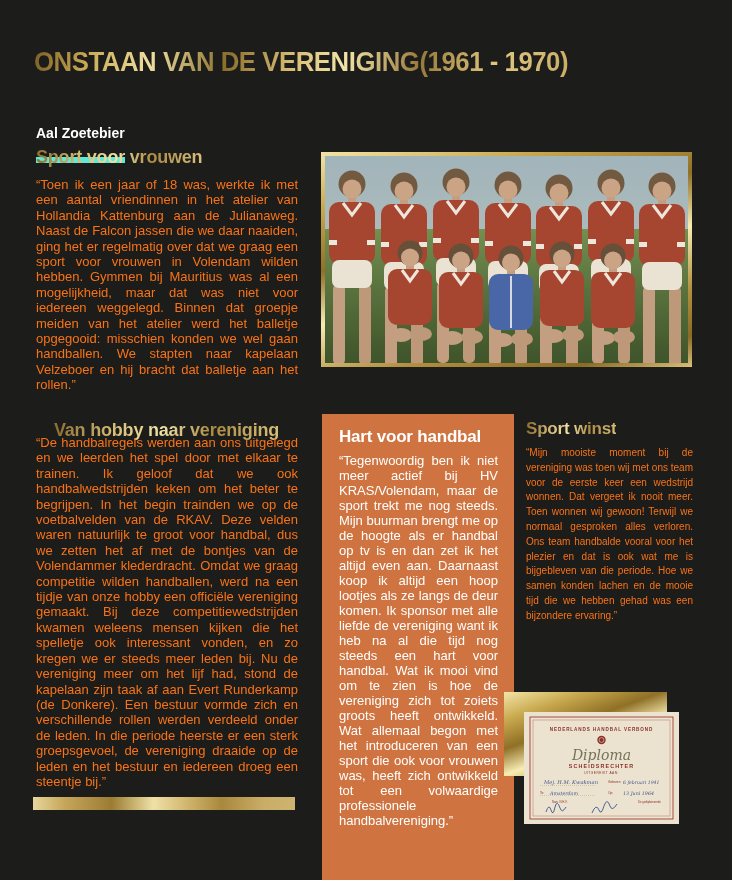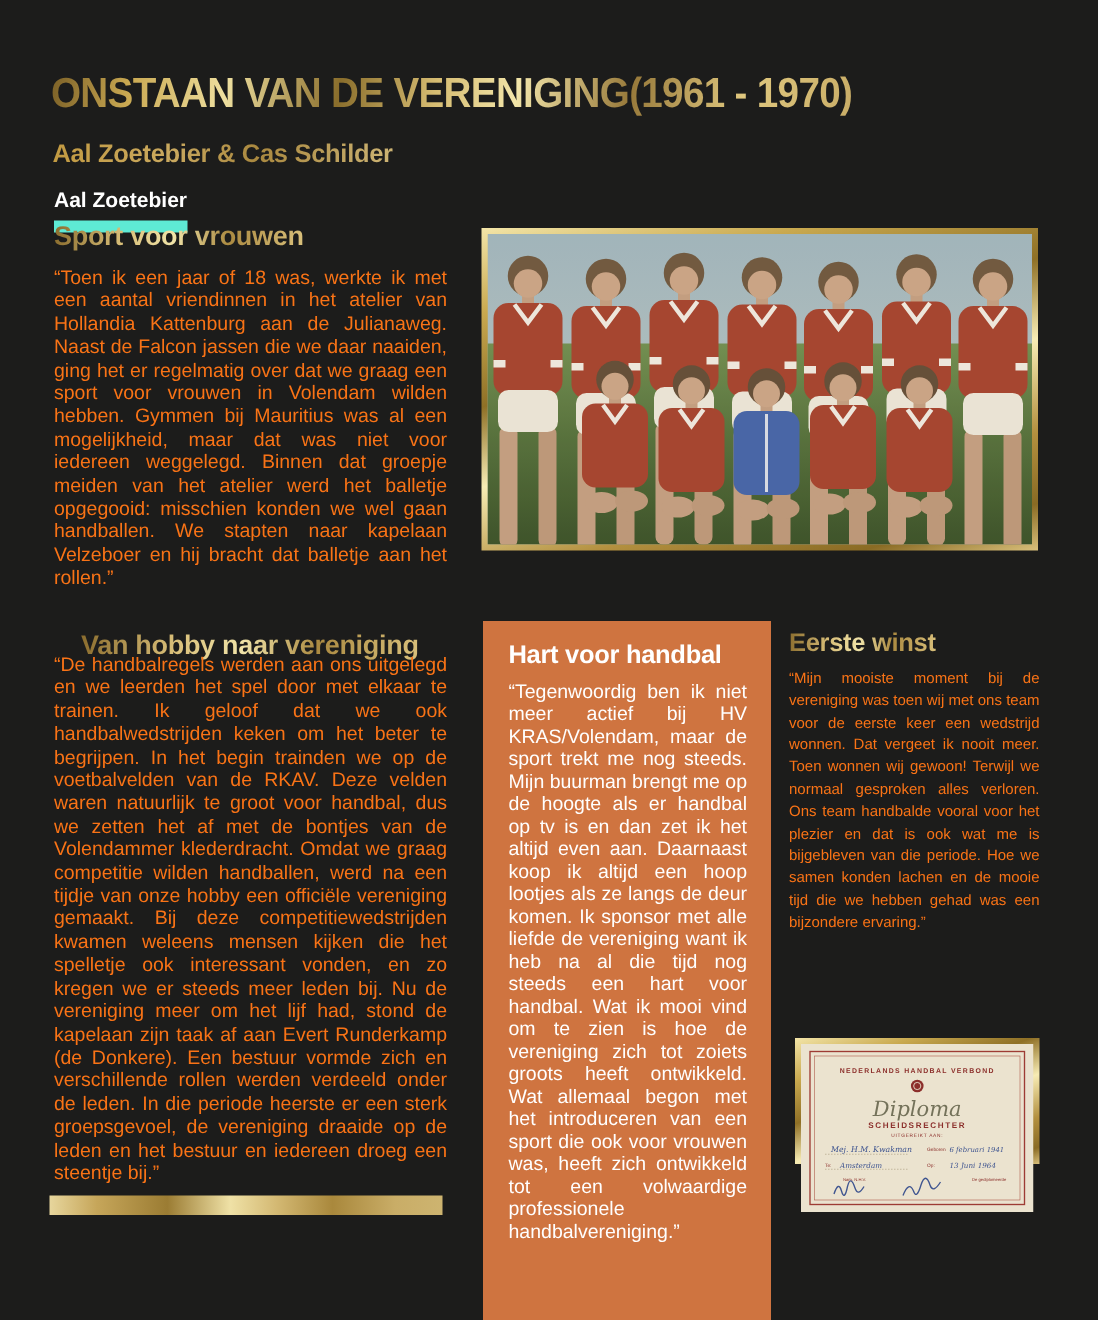--- a/index.html
+++ b/index.html
@@ -8,49 +8,48 @@
   .gold-text{background:linear-gradient(100deg,#7a5f26 0%,#caa952 10%,#eedf9f 22%,#8a6e2c 36%,#d6bc72 48%,#f2e5a9 58%,#97793a 72%,#e0c87f 86%,#c9ad67 100%);
         -webkit-background-clip:text;background-clip:text;color:transparent;}
   .gold-text2{background:linear-gradient(95deg,#8a6c2d 0%,#d9bf79 28%,#f0e3a8 48%,#ab8a41 70%,#d9c07b 100%);
         -webkit-background-clip:text;background-clip:text;color:transparent;text-align:right;}
   .gold-text3{background:linear-gradient(95deg,#c29a41 0%,#caa95f 35%,#a9883f 60%,#cdb474 100%);
         -webkit-background-clip:text;background-clip:text;color:transparent;}
   #title{position:absolute;left:34px;top:46px;font-size:28px;font-weight:bold;letter-spacing:-0.5px;
         transform:scaleX(0.92);transform-origin:left top;white-space:nowrap;}
   #subtitle{position:absolute;left:35px;top:93px;font-size:17px;font-weight:bold;letter-spacing:-0.2px;white-space:nowrap;}
   #author-tab{position:absolute;left:36px;top:125px;font-size:14px;font-weight:bold;color:#fff;
-        border-bottom:8px solid #5eead4;padding-bottom:6px;}
+        border-bottom:6px solid #5eead4;padding-bottom:16px;}
   h2{margin:0;font-size:18px;font-weight:bold;letter-spacing:-0.2px;}
   .body-text{font-size:13px;line-height:15.4px;text-align:justify;color:#f97316;}
   #heading-sport{position:absolute;left:36px;top:147px;}
   #para-sport{position:absolute;left:36px;top:177px;width:262px;}
   #photo-frame{position:absolute;left:321px;top:152px;width:371px;height:215px;box-sizing:border-box;
         padding:4px;background:linear-gradient(165deg,#f3e5a8 0%,#c9a94f 18%,#8f7026 38%,#f7ecb4 55%,#b3903f 75%,#8a6b24 90%,#d9c07b 100%);}
   #photo-frame svg{display:block;width:363px;height:207px;}
   #heading-hobby{position:absolute;left:54px;top:420px;}
   #para-hobby{position:absolute;left:36px;top:435px;width:262px;}
   #gold-bar{position:absolute;left:33px;top:797px;width:262px;height:13px;
         background:linear-gradient(90deg,#e7d69d 0%,#c6a65a 12%,#9b7c33 30%,#efe1a6 46%,#d3b872 58%,#a9883c 72%,#c9ad67 88%,#cdb470 100%);}
   #orange-panel{position:absolute;left:322px;top:414px;width:192px;height:513px;box-sizing:border-box;
         background:#cf7440;padding:13px 16px 0 17px;}
   #orange-panel h2{color:#fff;font-size:17px;margin:0 0 6px 0;}
   #orange-panel .body-text{color:#fff;line-height:15px;}
   #heading-winst{position:absolute;left:526px;top:419px;font-size:17px;}
   #para-winst{position:absolute;left:526px;top:446px;width:167px;font-size:10px;line-height:14.8px;}
-  #diploma-frame{position:absolute;left:530px;top:692px;width:163px;height:84px;box-sizing:border-box;
-        padding:4px;background:linear-gradient(160deg,#f3e5a8 0%,#c9a94f 20%,#8f7026 40%,#f7ecb4 58%,#b3903f 78%,#8a6b24 92%,#d9c07b 100%);}
+  #diploma-frame{position:absolute;left:504px;top:692px;width:163px;height:84px;box-sizing:border-box;
+        padding:20px;background:linear-gradient(160deg,#f3e5a8 0%,#c9a94f 20%,#8f7026 40%,#f7ecb4 58%,#b3903f 78%,#8a6b24 92%,#d9c07b 100%);}
   #diploma-frame svg{display:block;width:155px;height:112px;}
 </style>
 </head>
 <body>
 
 <div id="page">
 
   <div id="title" class="gold-text">ONSTAAN VAN DE VERENIGING(1961 - 1970)</div>
-  <div id="subtitle" class="gold-text3">Aal Zoetebier &amp; Cas Schilder</div>
   <div id="author-tab">Aal Zoetebier</div>
 
   <h2 id="heading-sport" class="gold-text2">Sport voor vrouwen</h2>
   <div id="para-sport" class="body-text">“Toen ik een jaar of 18 was, werkte ik met een aantal vriendinnen in het atelier van Hollandia Kattenburg aan de Julianaweg. Naast de Falcon jassen die we daar naaiden, ging het er regelmatig over dat we graag een sport voor vrouwen in Volendam wilden hebben. Gymmen bij Mauritius was al een mogelijkheid, maar dat was niet voor iedereen weggelegd. Binnen dat groepje meiden van het atelier werd het balletje opgegooid: misschien konden we wel gaan handballen. We stapten naar kapelaan Velzeboer en hij bracht dat balletje aan het rollen.”</div>
 
   <div id="photo-frame">
     <svg viewBox="0 0 363 207" preserveAspectRatio="none" role="img">
       <defs>
         <linearGradient id="skyGrad" x1="0" y1="0" x2="0" y2="1">
           <stop offset="0" stop-color="#9db3bc"></stop>
@@ -112,21 +111,21 @@
 
   <h2 id="heading-hobby" class="gold-text2">Van hobby naar vereniging</h2>
   <div id="para-hobby" class="body-text">“De handbalregels werden aan ons uitgelegd en we leerden het spel door met elkaar te trainen. Ik geloof dat we ook handbalwedstrijden keken om het beter te begrijpen. In het begin trainden we op de voetbalvelden van de RKAV. Deze velden waren natuurlijk te groot voor handbal, dus we zetten het af met de bontjes van de Volendammer klederdracht. Omdat we graag competitie wilden handballen, werd na een tijdje van onze hobby een officiële vereniging gemaakt. Bij deze competitiewedstrijden kwamen weleens mensen kijken die het spelletje ook interessant vonden, en zo kregen we er steeds meer leden bij. Nu de vereniging meer om het lijf had, stond de kapelaan zijn taak af aan Evert Runderkamp (de Donkere). Een bestuur vormde zich en verschillende rollen werden verdeeld onder de leden. In die periode heerste er een sterk groepsgevoel, de vereniging draaide op de leden en het bestuur en iedereen droeg een steentje bij.”</div>
   <div id="gold-bar"></div>
 
   <div id="orange-panel">
     <h2>Hart voor handbal</h2>
     <div class="body-text">“Tegenwoordig ben ik niet meer actief bij HV KRAS/Volendam, maar de sport trekt me nog steeds. Mijn buurman brengt me op de hoogte als er handbal op tv is en dan zet ik het altijd even aan. Daarnaast koop ik altijd een hoop lootjes als ze langs de deur komen. Ik sponsor met alle liefde de vereniging want ik heb na al die tijd nog steeds een hart voor handbal. Wat ik mooi vind om te zien is hoe de vereniging zich tot zoiets groots heeft ontwikkeld. Wat allemaal begon met het introduceren van een sport die ook voor vrouwen was, heeft zich ontwikkeld tot een volwaardige professionele handbalvereniging.”</div>
   </div>
 
-  <h2 id="heading-winst" class="gold-text2">Eerste winst</h2>
+  <h2 id="heading-winst" class="gold-text2">Sport winst</h2>
   <div id="para-winst" class="body-text">“Mijn mooiste moment bij de vereniging was toen wij met ons team voor de eerste keer een wedstrijd wonnen. Dat vergeet ik nooit meer. Toen wonnen wij gewoon! Terwijl we normaal gesproken alles verloren. Ons team handbalde vooral voor het plezier en dat is ook wat me is bijgebleven van die periode. Hoe we samen konden lachen en de mooie tijd die we hebben gehad was een bijzondere ervaring.”</div>
 
   <div id="diploma-frame">
     <svg viewBox="0 0 155 112" role="img">
       <rect x="0" y="0" width="155" height="112" fill="#ebe3cf"></rect>
       <rect x="6" y="5" width="143" height="102" fill="none" stroke="#9e3c34" stroke-width="0.9"></rect>
       <rect x="9" y="8" width="137" height="96" fill="none" stroke="#b05a4a" stroke-width="0.4"></rect>
       <text x="77.5" y="19" text-anchor="middle" font-size="4.6" letter-spacing="0.9" font-weight="bold" fill="#8c2f2b">NEDERLANDS HANDBAL VERBOND</text>
       <circle cx="77.5" cy="28" r="4.2" fill="#8c2f2b"></circle>
       <circle cx="77.5" cy="28" r="2.4" fill="none" stroke="#ebe3cf" stroke-width="0.6"></circle>

